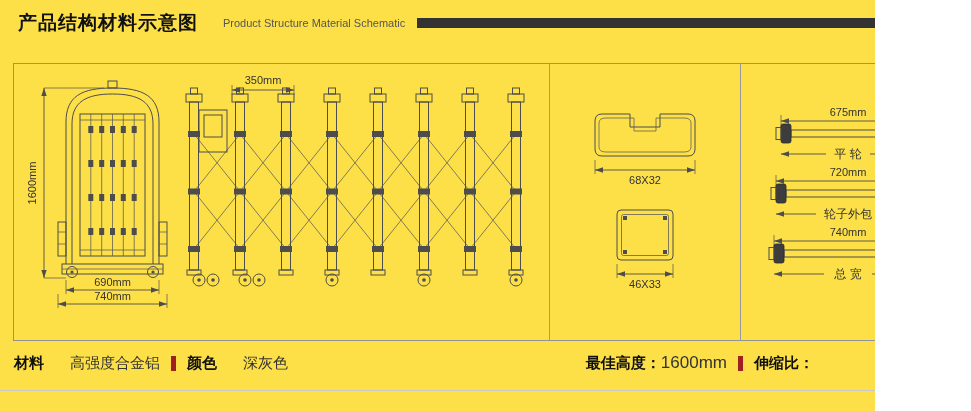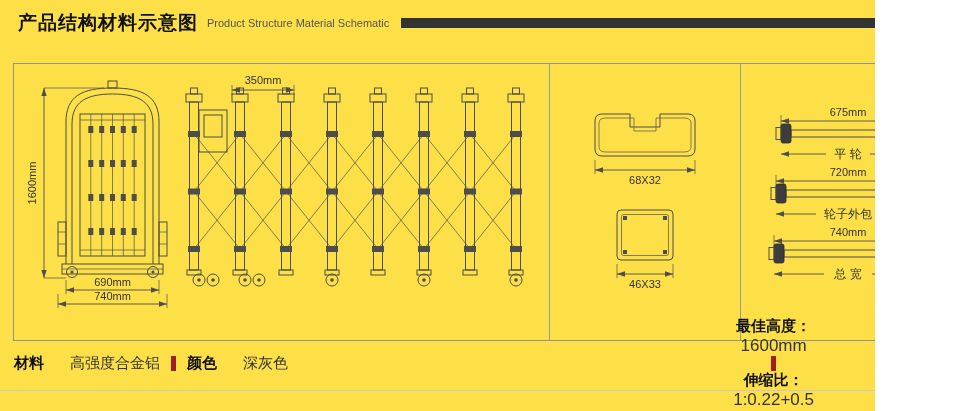--- a/index.html
+++ b/index.html
@@ -2,21 +2,21 @@
 <html style="--accent: #9e2020; --line: #4d4d4d; --header_bar: #333333;"><head>
 <meta charset="utf-8">
 <style>
   html,body{margin:0;padding:0;background:#fff;}
   .page{position:relative;width:875px;height:411px;background:#fde047;overflow:hidden;
         font-family:"Liberation Sans",sans-serif;color:#222;}
 
   
   .header{position:absolute;left:18px;top:8px;right:0;height:30px;display:flex;align-items:center;}
   .title-cn{font-size:19px;font-weight:bold;color:#111;letter-spacing:1px;white-space:nowrap;}
-  .title-en{font-size:11px;color:#555;margin-left:9px;white-space:nowrap;}
+  .title-en{font-size:11px;color:#555;margin-left:25px;white-space:nowrap;}
   .header-bar{flex:1;height:10px;background:#333;margin-left:12px;}
 
   
   .panel{position:absolute;left:13px;top:63px;width:944px;height:278px;
          border:1px solid #939393;box-sizing:border-box;display:flex;}
   .sec{height:100%;}
   .sec-gates{width:535px;}
   .sec-profiles{width:190px;}
   .sec-wheels{flex:1;text-align:right;}
   .vdiv{width:1px;height:100%;background:#9a9a9a;}
@@ -29,21 +29,21 @@
   .wheel{fill:#3d3d3d;stroke:#2c2c2c;stroke-width:0.8;}
   text.txt{font-family:"Liberation Sans",sans-serif;font-size:11px;fill:#333;text-anchor:middle;}
   text.cjk{font-size:12px;}
 
   
   .footer{position:absolute;left:14px;right:3px;top:349px;height:28px;
           display:flex;align-items:center;font-size:15px;color:#333;}
   .lbl{font-weight:bold;color:#111;white-space:nowrap;}
   .val{margin-left:26px;white-space:nowrap;color:#333;}
   .sep{width:5px;height:15px;background:var(--accent,#9e2020);margin:0 11px;flex:0 0 auto;}
-  .footer-right{margin-left:auto;display:flex;align-items:center;padding-right:58px;flex-direction:column;}
+  .footer-right{margin-left:auto;display:flex;align-items:center;padding-right:58px;}
   .big{font-size:17px;}
   .bottom-line{position:absolute;left:0;top:390px;width:971px;height:1px;background:#c8c8c8;}
 </style>
 </head>
 <body>
 
 <div class="page">
 
   <div class="header">
     <span class="title-cn">产品结构材料示意图</span>
@@ -287,18 +287,17 @@
     <span class="lbl">材料</span>
     <span class="val">高强度合金铝</span>
     <span class="sep"></span>
     <span class="lbl">颜色</span>
     <span class="val">深灰色</span>
     <span class="footer-right">
       <span class="lbl">最佳高度：</span>
       <span class="big">1600mm</span>
       <span class="sep"></span>
       <span class="lbl">伸缩比：</span>
-      <span class="big">1:0.22+0.5</span>
     </span>
   </div>
 
   <div class="bottom-line"></div>
 </div>
 
 </body></html>

